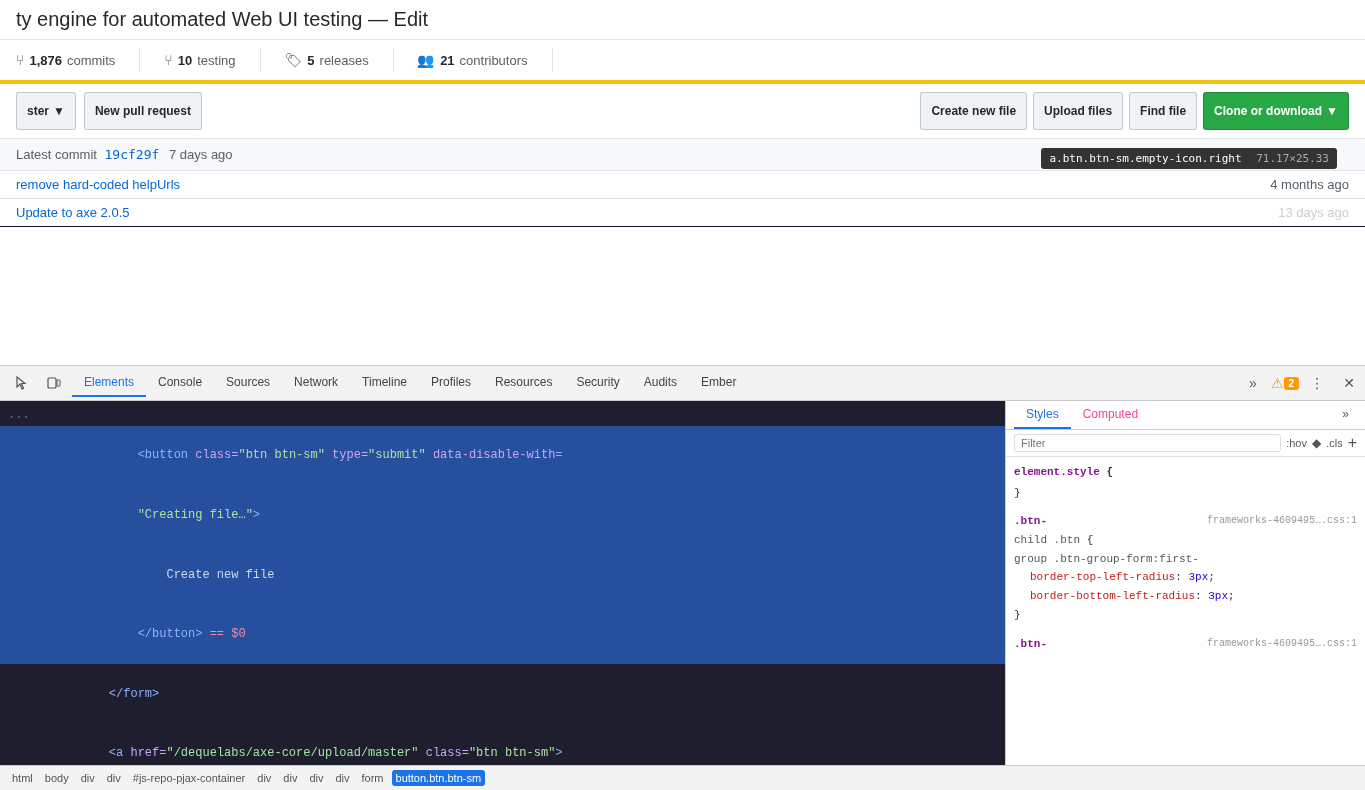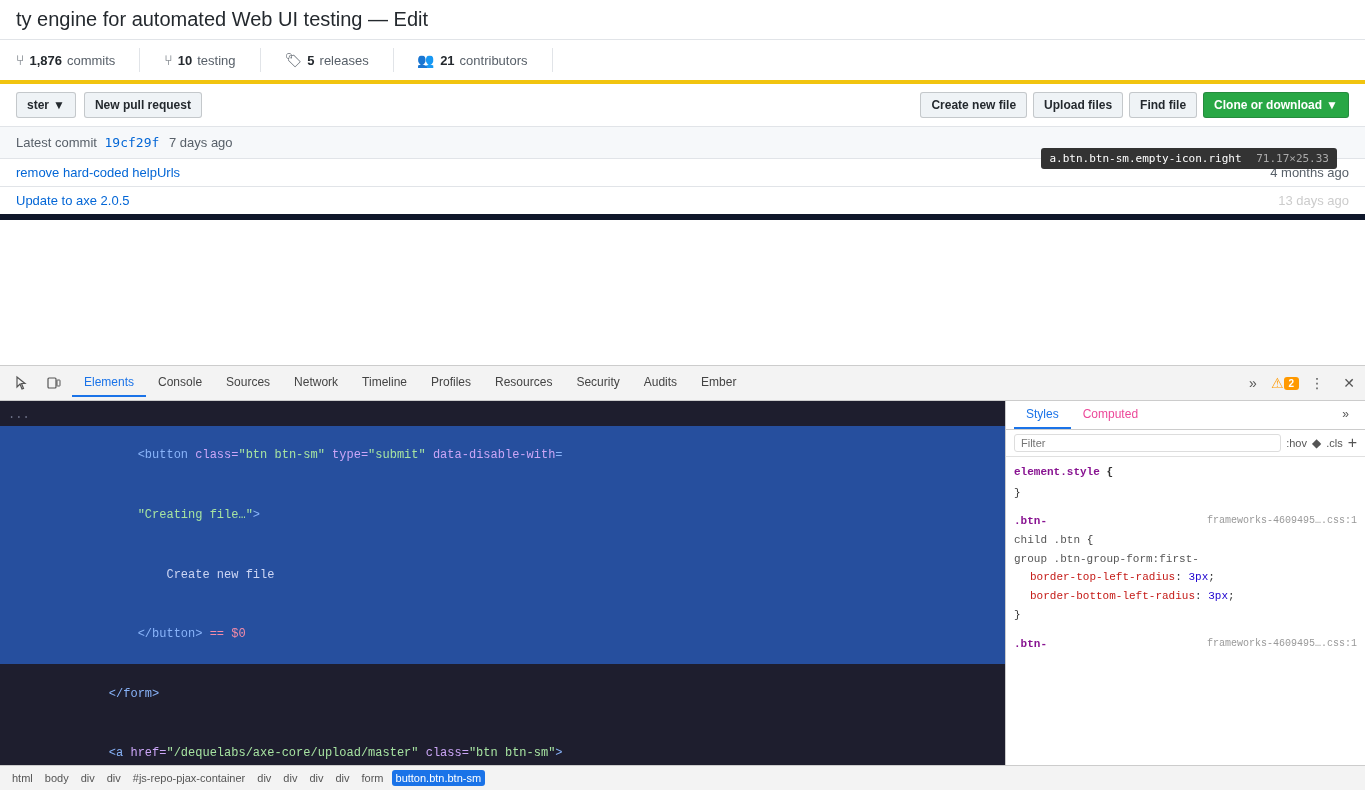--- a/index.html
+++ b/index.html
@@ -1,21 +1,21 @@
 <!DOCTYPE html>
 <html><head>
   <meta charset="utf-8">
   <style>
     * { box-sizing: border-box; margin: 0; padding: 0; }
     body { font-family: -apple-system, BlinkMacSystemFont, "Segoe UI", Helvetica, Arial, sans-serif; font-size: 13px; background: #fff; overflow: hidden; }
 
     
     .github-area {
       background: #fff;
-      border-bottom: 6px solid #0f172a;
+      border-bottom: 1px solid #0f172a;
     }
     .page-title-bar {
       padding: 8px 16px;
       border-bottom: 1px solid #e1e4e8;
       font-size: 20px;
       color: #24292e;
     }
     .repo-stats-bar {
       display: flex;
       align-items: center;
@@ -60,21 +60,21 @@
       gap: 8px;
       border-bottom: 1px solid #e1e4e8;
       background: #fff;
     }
     .action-bar-left { display: flex; align-items: center; gap: 8px; flex: 1; }
     .action-bar-right { display: flex; align-items: center; gap: 6px; }
 
     .btn {
       display: inline-flex;
       align-items: center;
-      padding: 5px 10px;
+      padding: 11px 10px;
       font-size: 12px;
       font-weight: 600;
       border: 1px solid rgba(27,31,35,.2);
       border-radius: 3px;
       cursor: pointer;
       background: #eff3f6;
       color: #24292e;
       text-decoration: none;
       white-space: nowrap;
     }

